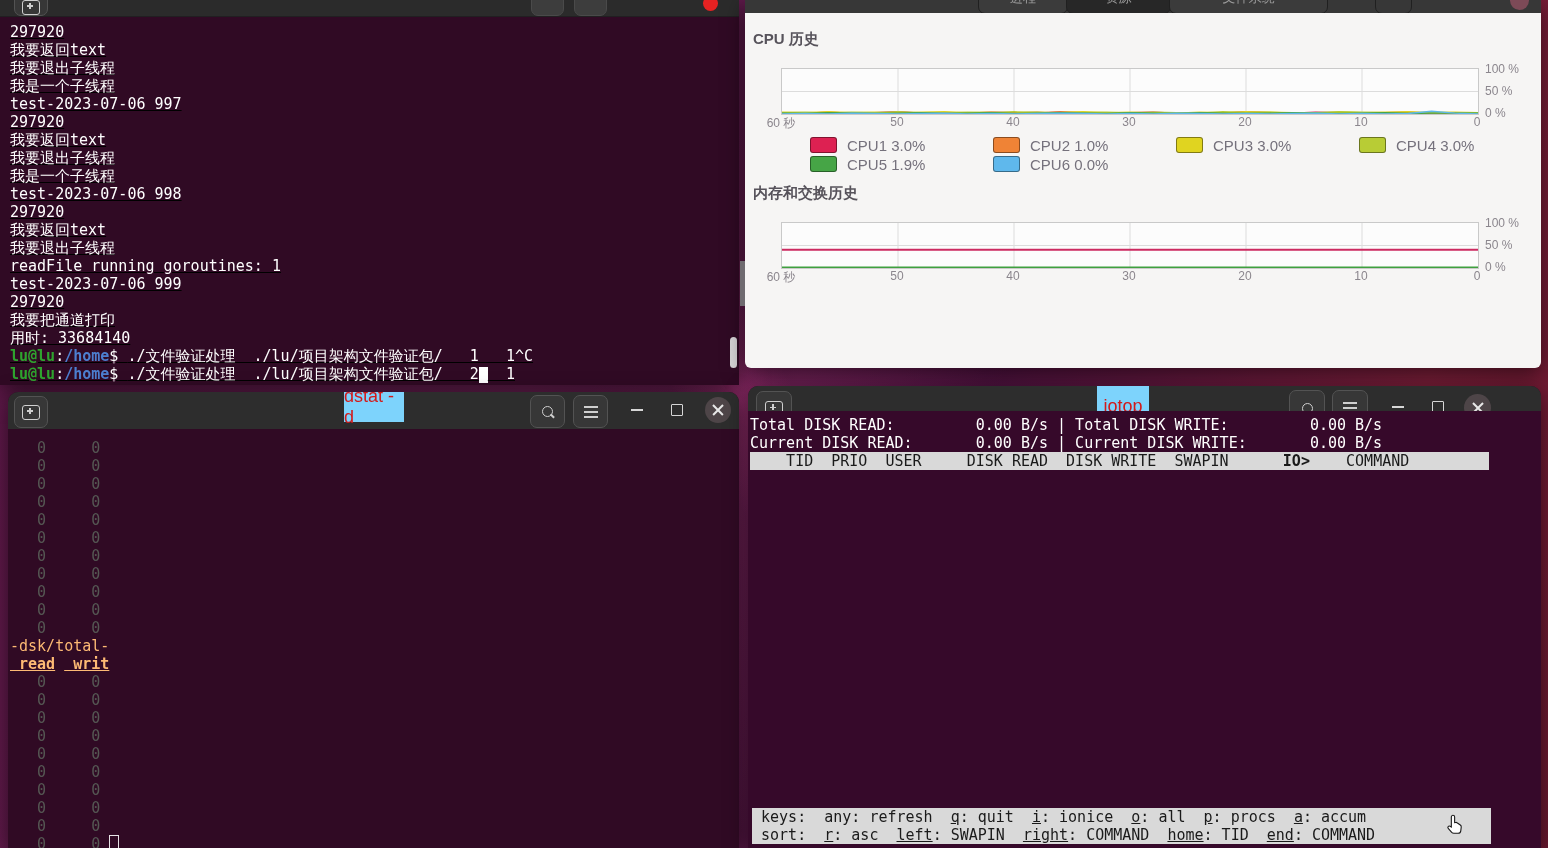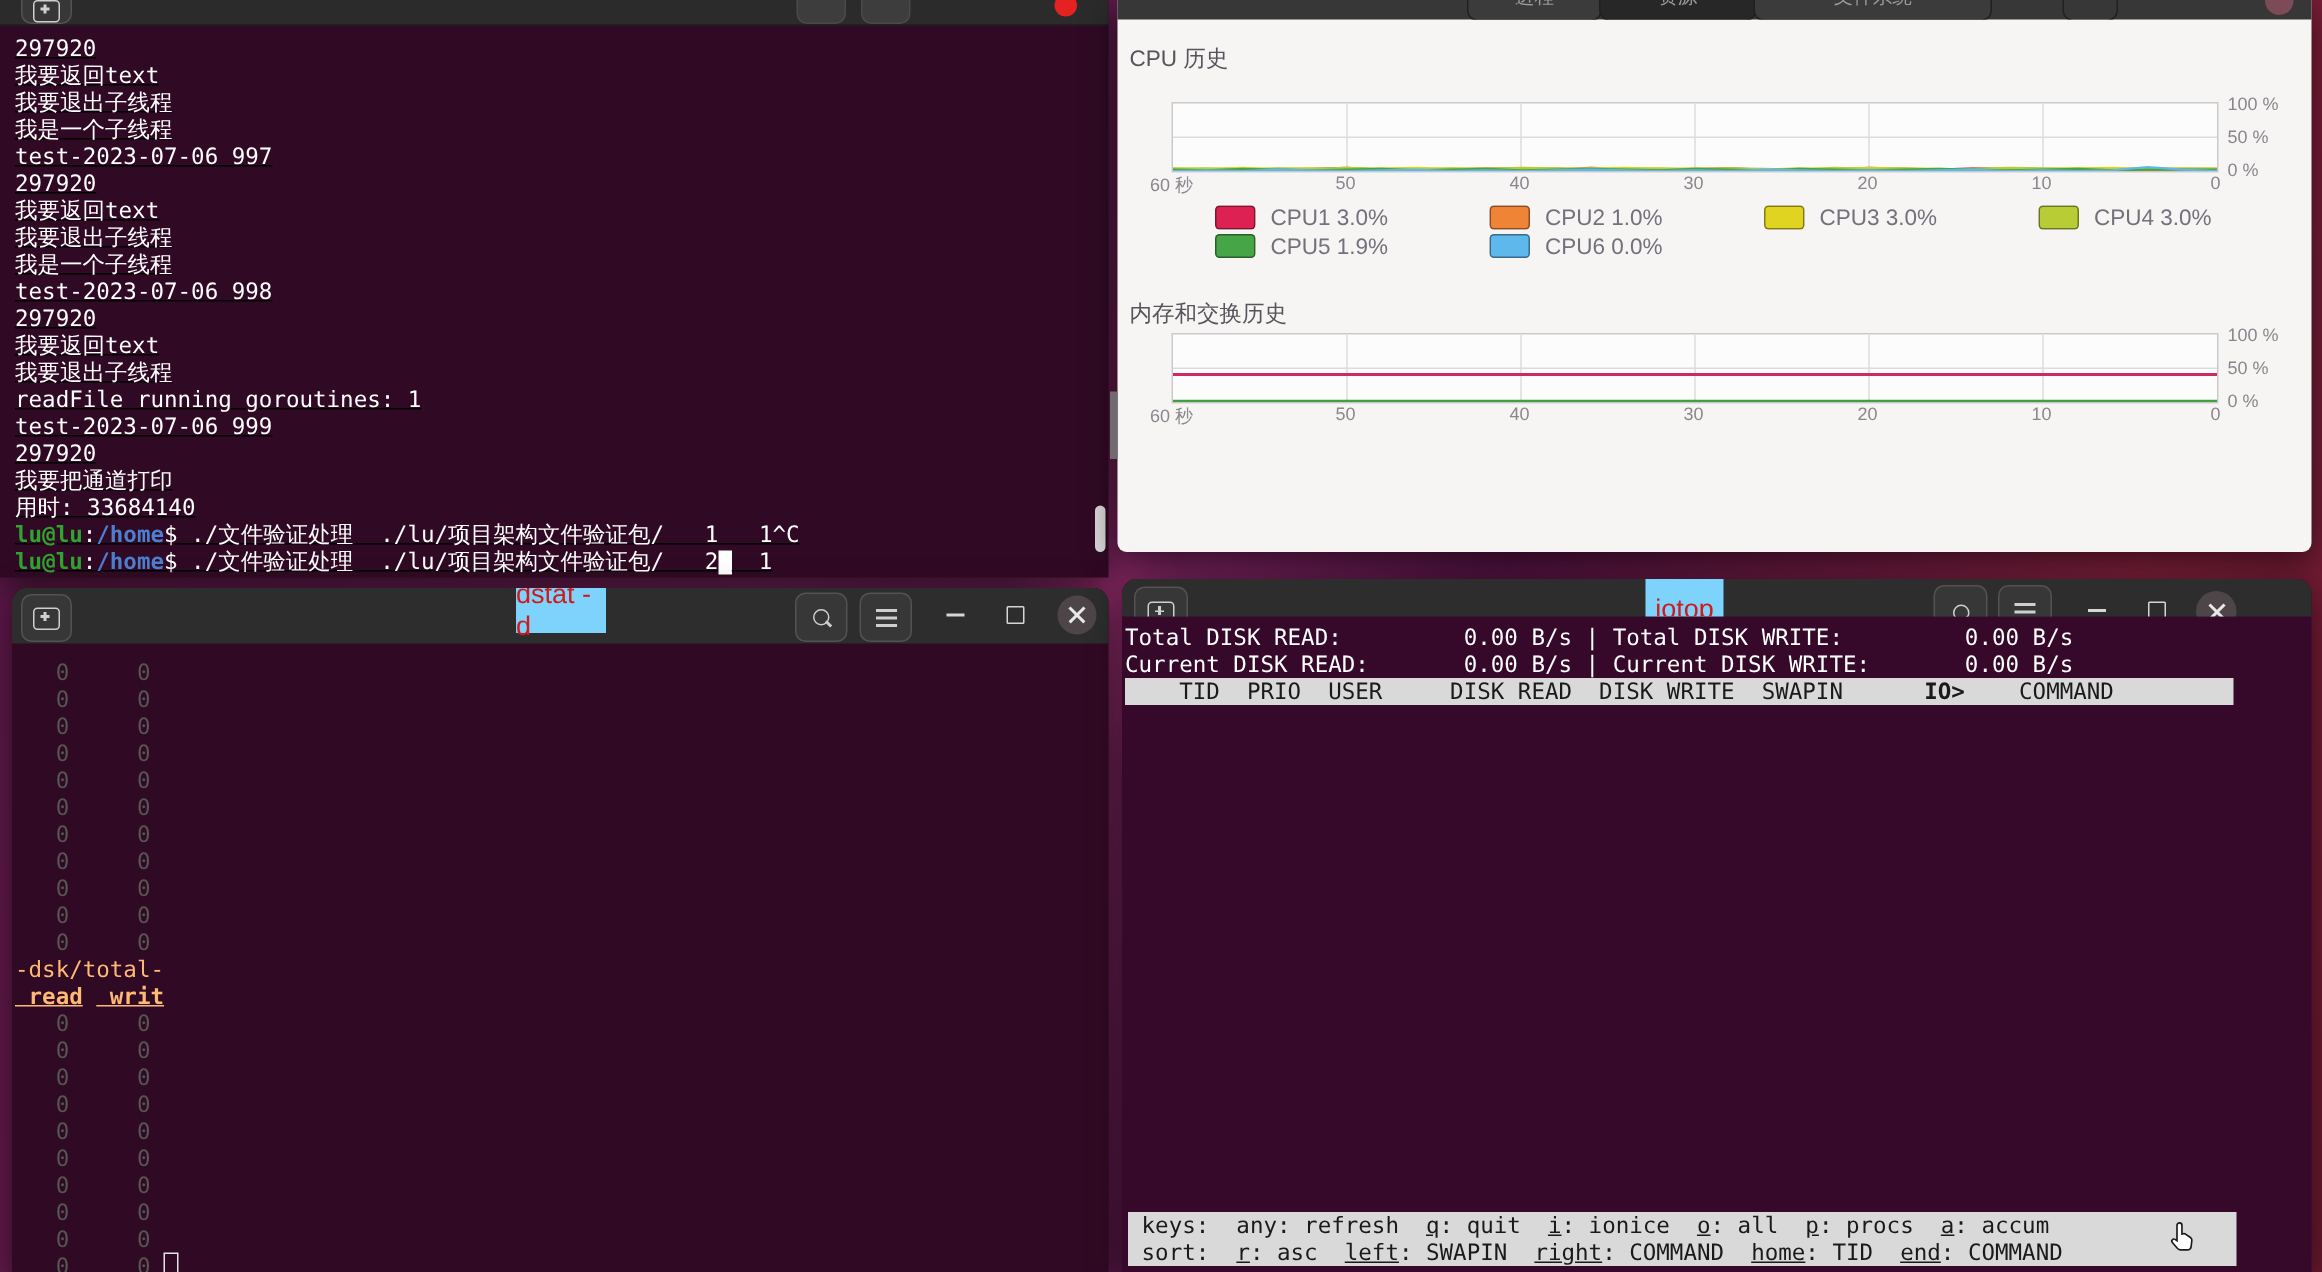--- a/index.html
+++ b/index.html
@@ -44,21 +44,21 @@
   #term-top{left:0;top:0;width:739px;height:385px;background:#300a24;text-decoration:underline;}
   #term-top .hbar{height:16px;background:#2b2b2b;border-bottom:1px solid #211f21;}
   #term-top .termbody{padding:6px 0 0 10px;}
   .t-scrollbar{position:absolute;right:2px;top:337px;width:7px;height:31px;border-radius:4px;background:#d9d7d9;}
   
   #sysmon{left:745px;top:0;width:796px;height:368px;background:#f6f5f4;border-radius:0 0 6px 6px;}
   #sysmon .hbar{height:13px;background:#373737;}
   .tab{position:absolute;top:-18px;height:30px;border:1px solid #202020;border-radius:7px;background:#3b3b3b;
        color:#9b9b9b;font-size:13px;display:flex;align-items:center;justify-content:center;}
   .tab.active{background:#272727;}
-  .sm-heading{position:absolute;left:8px;font-size:15px;font-weight:normal;color:#57535b;}
+  .sm-heading{position:absolute;left:8px;font-size:15px;font-weight:bold;color:#57535b;}
   .sm-chart{position:absolute;left:36px;width:696px;height:45px;border:1px solid #c9c9c9;background:#fcfcfc;}
   .xticks{position:absolute;left:36px;width:696px;height:14px;font-size:12px;color:#8b868d;}
   .xticks span{position:absolute;transform:translateX(-50%);white-space:nowrap;}
   .yticks{position:absolute;left:740px;width:52px;font-size:12px;color:#8b868d;}
   .yticks span{position:absolute;left:0;white-space:nowrap;}
   .legend{position:absolute;left:65px;display:grid;grid-template-columns:repeat(4,183px);grid-row-gap:1px;}
   .leg-item{display:flex;align-items:center;height:18px;}
   .leg-swatch{width:27px;height:16px;border-radius:3px;border:1px solid rgba(0,0,0,.42);box-sizing:border-box;}
   .leg-label{margin-left:10px;font-size:15px;color:#75717c;white-space:nowrap;}
   .sm-group{position:absolute;top:292px;}
@@ -161,21 +161,21 @@
       <div class="leg-item">
         <span class="leg-swatch" style="background: rgb(70, 165, 70);"></span>
         <span class="leg-label">CPU5 1.9%</span>
       </div>
       <div class="leg-item">
         <span class="leg-swatch" style="background: rgb(95, 184, 236);"></span>
         <span class="leg-label">CPU6 0.0%</span>
       </div>
     </div>
 
-  <div class="sm-heading" style="top:200px;">内存和交换历史</div>
+  <div class="sm-heading" style="top:184px;">内存和交换历史</div>
   <svg class="sm-chart" style="top:222px;" viewBox="0 0 696 45" preserveAspectRatio="none">
     <line x1="116" y1="0" x2="116" y2="45" stroke="#dcdcdc"></line>
       <line x1="232" y1="0" x2="232" y2="45" stroke="#dcdcdc"></line>
     <line x1="348" y1="0" x2="348" y2="45" stroke="#dcdcdc"></line>
       <line x1="464" y1="0" x2="464" y2="45" stroke="#dcdcdc"></line>
     <line x1="580" y1="0" x2="580" y2="45" stroke="#dcdcdc"></line>
       <line x1="0" y1="22.5" x2="696" y2="22.5" stroke="#dcdcdc"></line>
   <polyline points="0.0,26.7 58.0,26.7 116.0,26.7 174.0,26.7 232.0,26.7 290.0,26.7 348.0,26.7 406.0,26.7 464.0,26.7 522.0,26.7 580.0,26.7 638.0,26.7 696.0,26.7" fill="none" stroke="#cc2a60" stroke-width="2"></polyline>
       <polyline points="0.0,44.5 58.0,44.5 116.0,44.5 174.0,44.5 232.0,44.5 290.0,44.5 348.0,44.5 406.0,44.5 464.0,44.5 522.0,44.5 580.0,44.5 638.0,44.5 696.0,44.5" fill="none" stroke="#3fa03f" stroke-width="2"></polyline>
     </svg>

